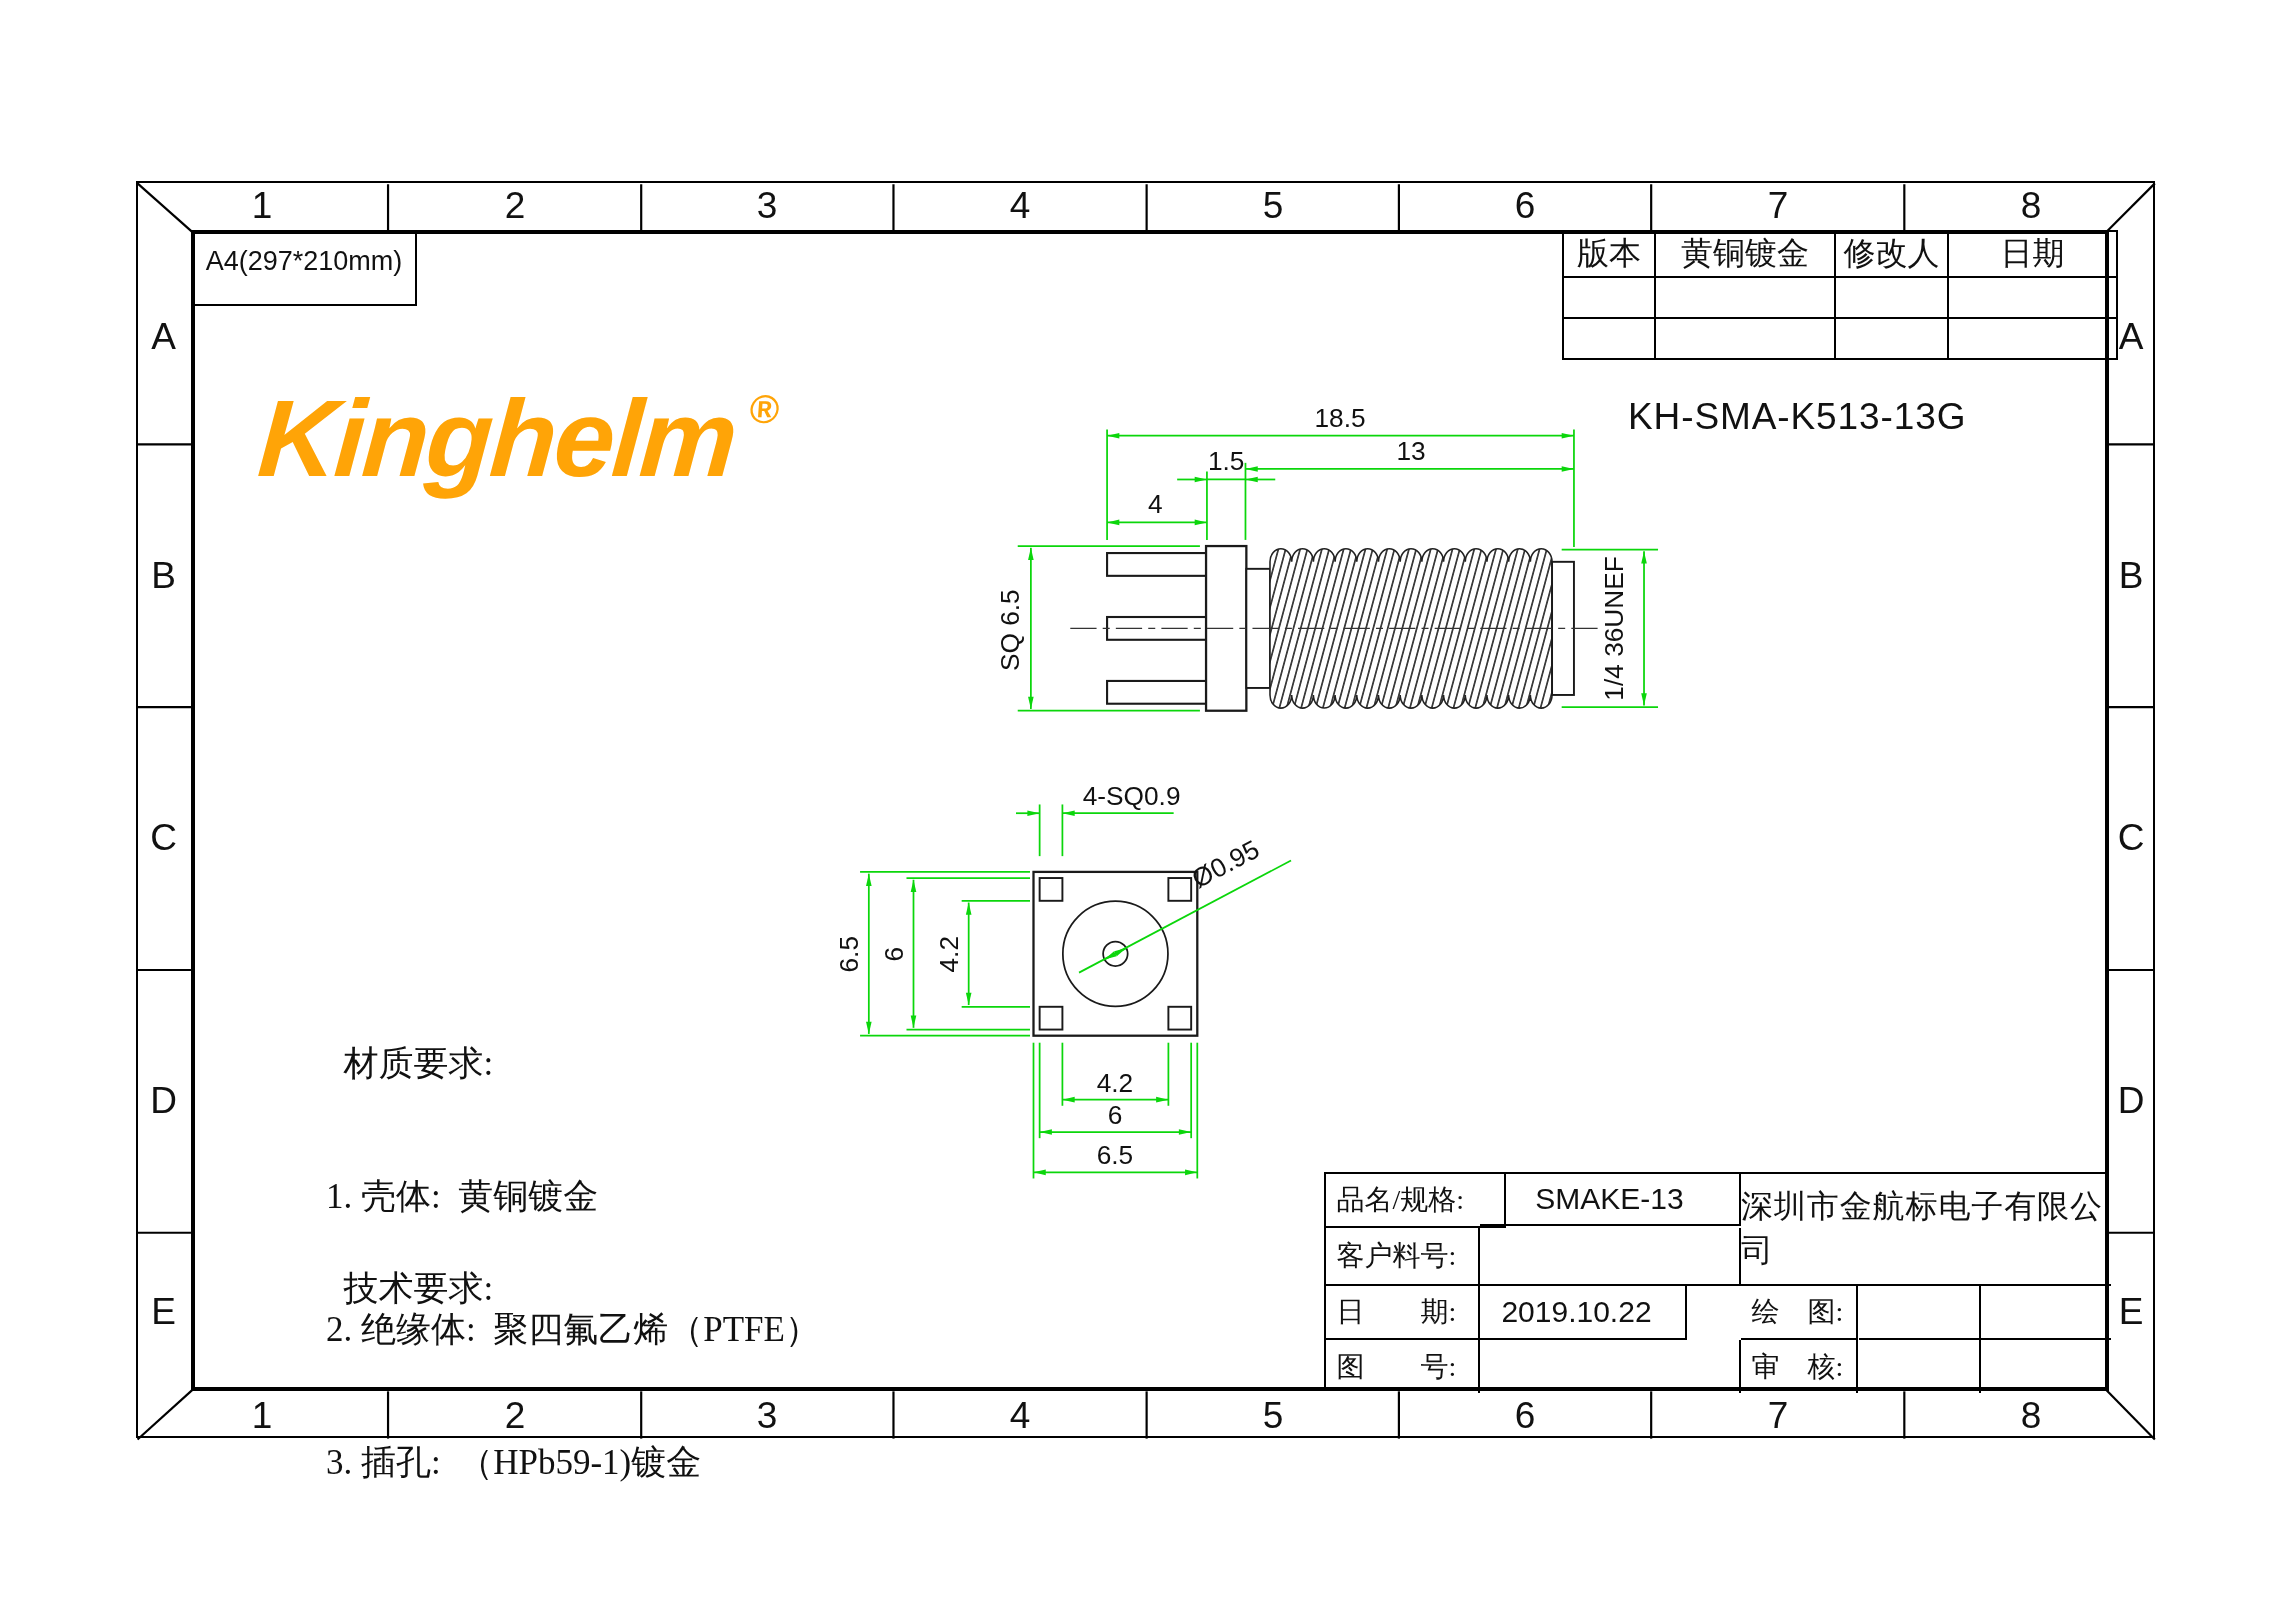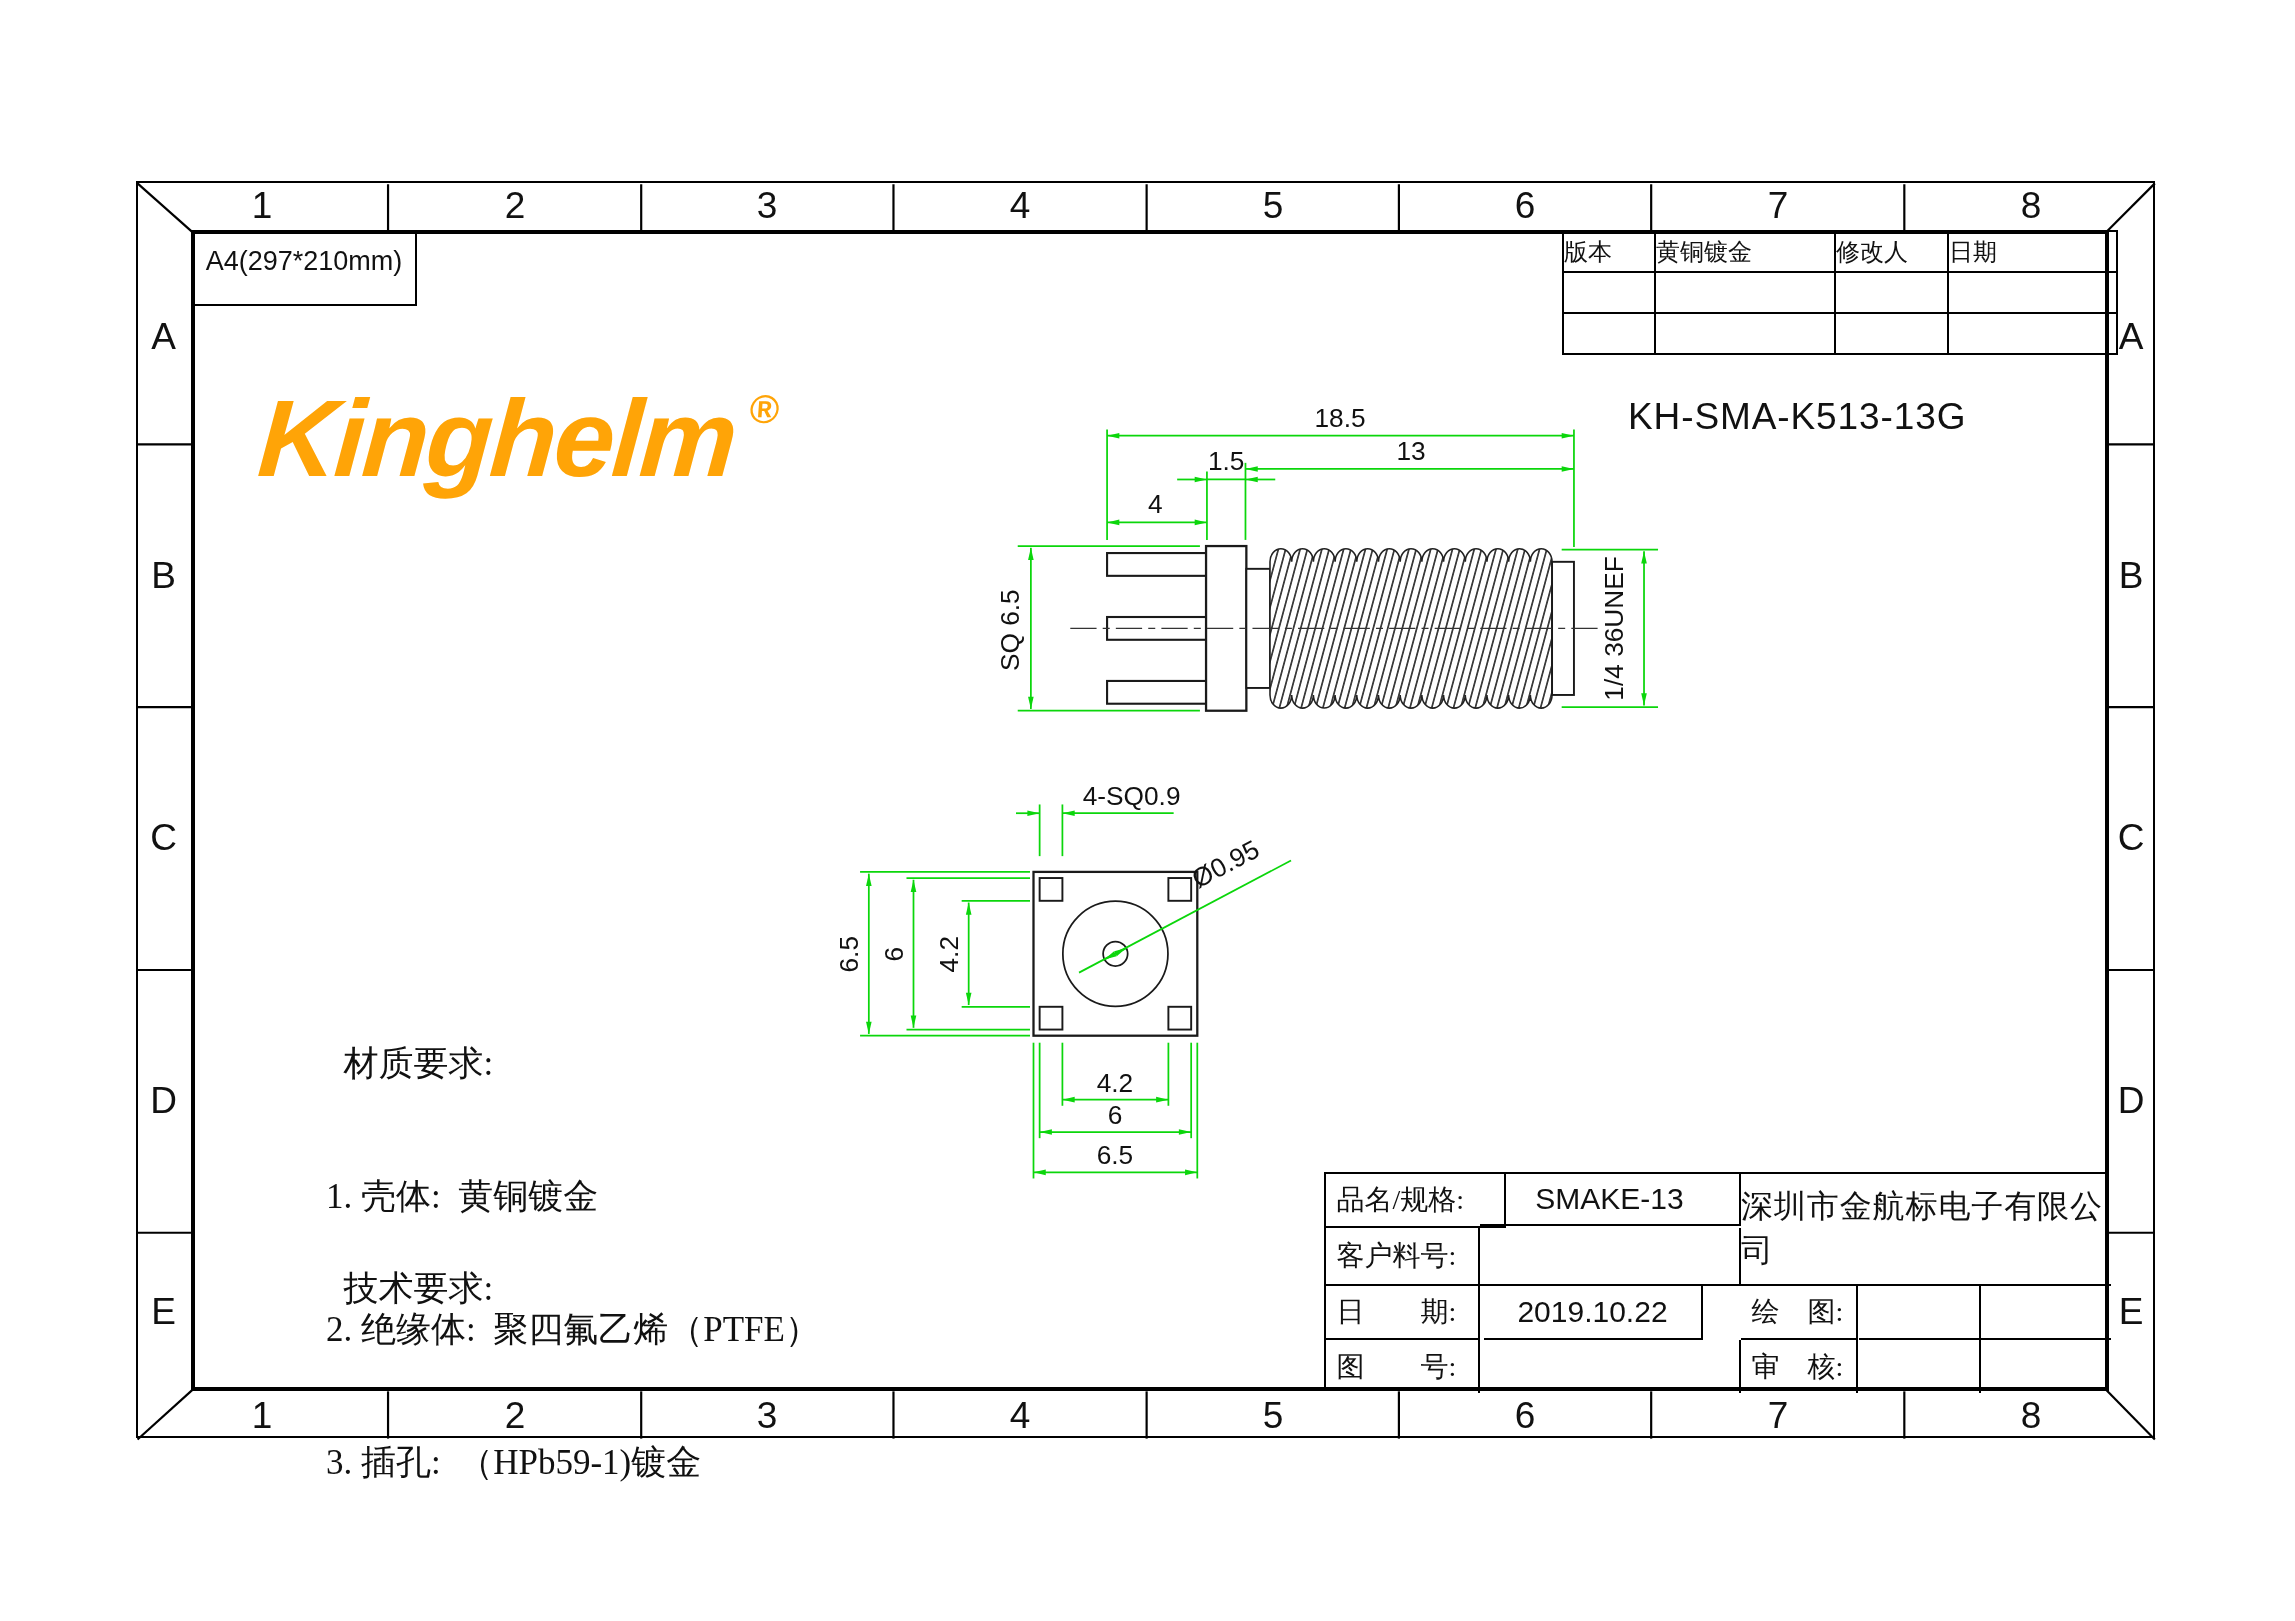--- a/index.html
+++ b/index.html
@@ -12,21 +12,21 @@
   .zone-label{font-size:37px;text-align:center;line-height:40px;}
   .zl-top{top:186px;height:40px;width:70px;}
   .zl-bottom{top:1396px;height:40px;width:70px;}
   .zl-left{left:138px;width:51px;height:42px;line-height:42px;}
   .zl-right{left:2108px;width:46px;height:42px;line-height:42px;}
   
   .sheet-box{left:191px;top:230px;width:226px;height:76px;border:2.6px solid #000;box-sizing:border-box;
              display:flex;align-items:flex-start;justify-content:center;padding-top:14px;font-size:27px;}
   
   table.rev{position:absolute;left:1562px;top:230px;border-collapse:collapse;table-layout:fixed;}
-  table.rev td{border:2.6px solid #000;height:39px;font-size:24px;text-align:left;
+  table.rev td{border:2.6px solid #000;height:39px;font-size:32px;text-align:center;
                font-family:"Liberation Serif",serif;padding:0;}
   
   .logo{left:259px;top:375px;font-size:109px;font-weight:bold;font-style:italic;
         letter-spacing:-2.6px;transform:skewX(-4deg);white-space:nowrap;}
   .logo .reg{font-size:40px;position:relative;top:-53px;margin-left:12.3px;letter-spacing:0;}
   
   .partno{left:1628px;top:396px;font-size:37px;letter-spacing:0.9px;}
   
   .notes{font-size:35px;font-family:"Liberation Serif",serif;white-space:pre;}
   .notes div{height:53px;line-height:53px;}
@@ -259,21 +259,21 @@
   <div class="hd">技术要求:</div>
   
 </div>
 
 <div class="abs tb">
   <div class="cell lab br bb" style="left:0;top:0;width:180px;height:54px">品名/规格:</div>
   <div class="cell val br bb" style="left:154px;top:0;width:261px;height:52px">SMAKE-13</div>
   <div class="cell lab br bb" style="left:0;top:54px;width:154px;height:58px">客户料号:</div>
   <div class="cell val br bb" style="left:154px;top:54px;width:261px;height:58px"></div>
   <div class="cell lab br bb" style="left:0;top:112px;width:154px;height:54px">日　　期:</div>
-  <div class="cell val br bb" style="left:158px;top:112px;width:219px;height:54px">2019.10.22</div>
+  <div class="cell val br bb" style="left:142px;top:112px;width:219px;height:54px">2019.10.22</div>
   <div class="cell lab br" style="left:0;top:166px;width:154px;height:53px">图　　号:</div>
   <div class="cell val br" style="left:154px;top:166px;width:261px;height:53px"></div>
   <div class="cell company bb" style="left:415px;top:0;width:370px;height:112px">深圳市金航标电子有限公司</div>
   <div class="cell lab br bb" style="left:415px;top:112px;width:117px;height:54px">绘　图:</div>
   <div class="cell br bb" style="left:533px;top:112px;width:122px;height:54px"></div>
   <div class="cell bb" style="left:654px;top:112px;width:131px;height:54px"></div>
   <div class="cell lab br" style="left:415px;top:166px;width:117px;height:53px">审　核:</div>
   <div class="cell br" style="left:533px;top:166px;width:122px;height:53px"></div>
   <div class="cell" style="left:654px;top:166px;width:131px;height:53px"></div>
 </div>

